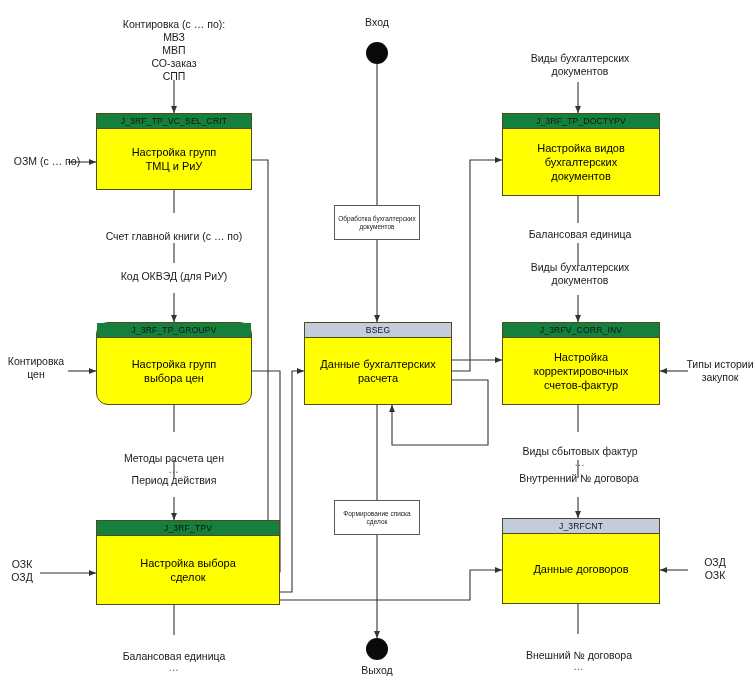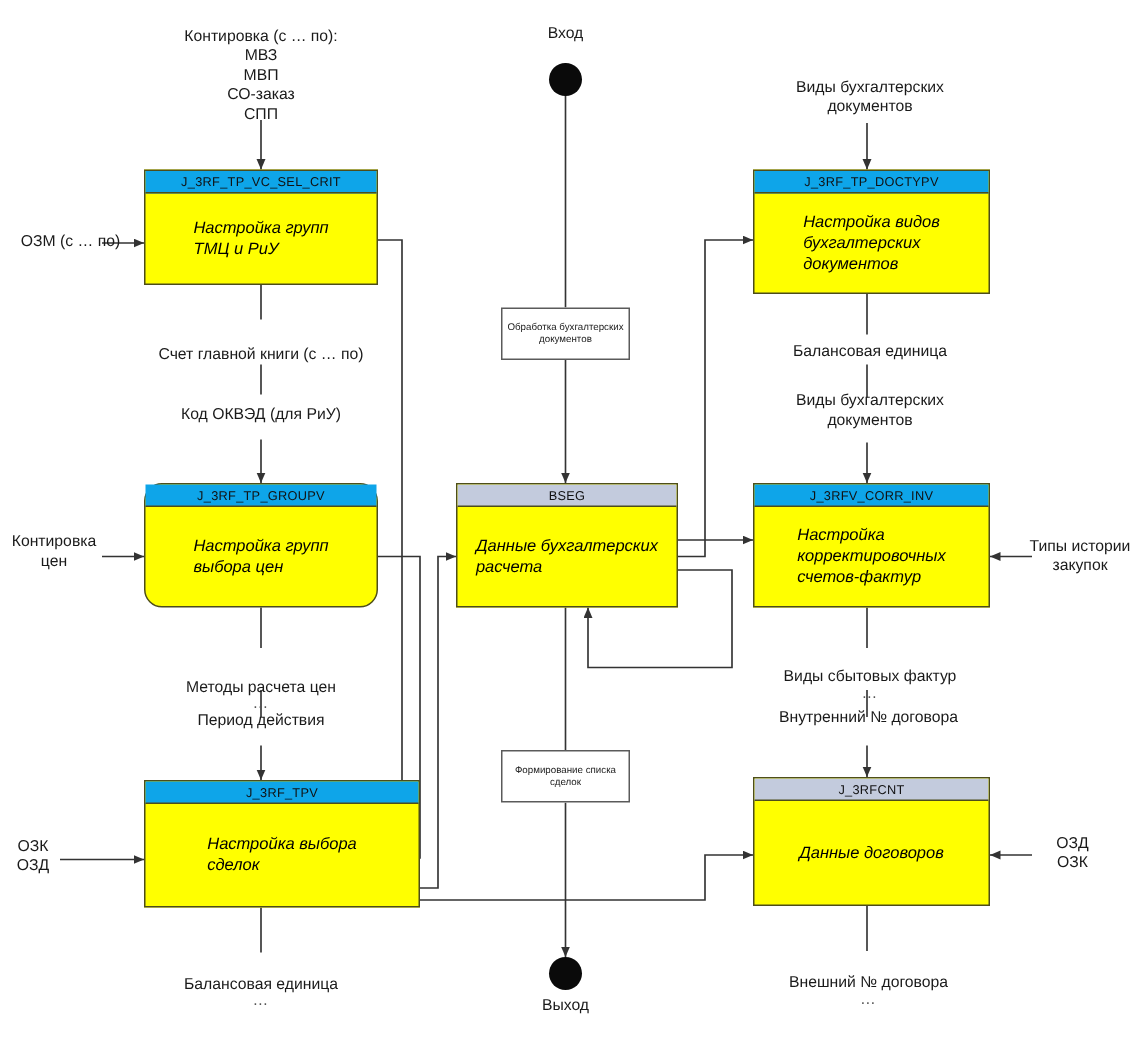--- a/index.html
+++ b/index.html
@@ -36,33 +36,32 @@
     box-sizing:border-box;
     height:15px;
     line-height:14px;
     border-bottom:1px solid #4d4d1a;
     text-align:center;
     font-size:8.5px;
     letter-spacing:.2px;
     white-space:nowrap;
     overflow:hidden;
   }
-  .hdr.green{background:#0ea5e9;color:#111;text-align:center;}
+  .hdr.green{background:#15803d;color:#111;text-align:center;}
   .hdr.blue{background:#c3cbdd;color:#111;}
   .box .bdy{
     flex:1;
     display:flex;
     align-items:center;
     justify-content:center;
-    text-align:left;
+    text-align:center;
     font-size:11px;
     line-height:14px;
     padding:2px 4px;
     box-sizing:border-box;
-    font-style:italic;
   }
   
   .pbox{
     position:absolute;
     box-sizing:border-box;
     border:1px solid #5a5a5a;
     background:#ffffff;
     display:flex;
     align-items:center;
     justify-content:center;

